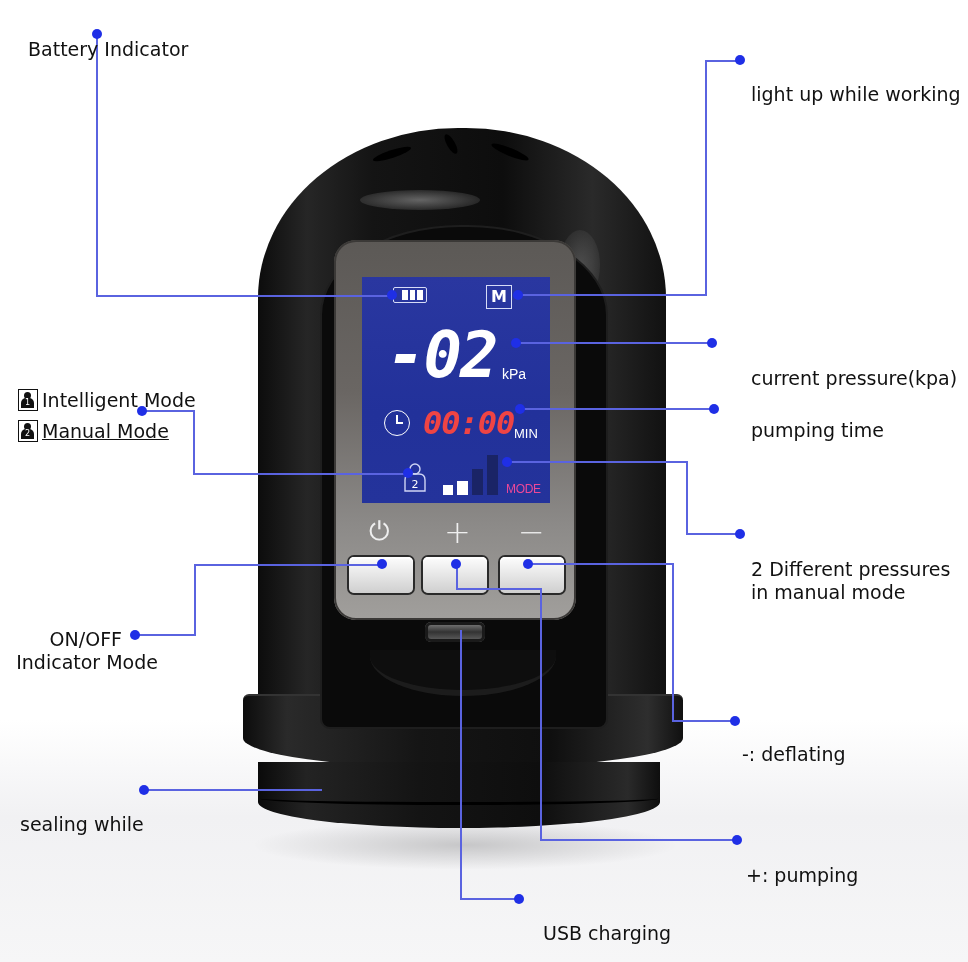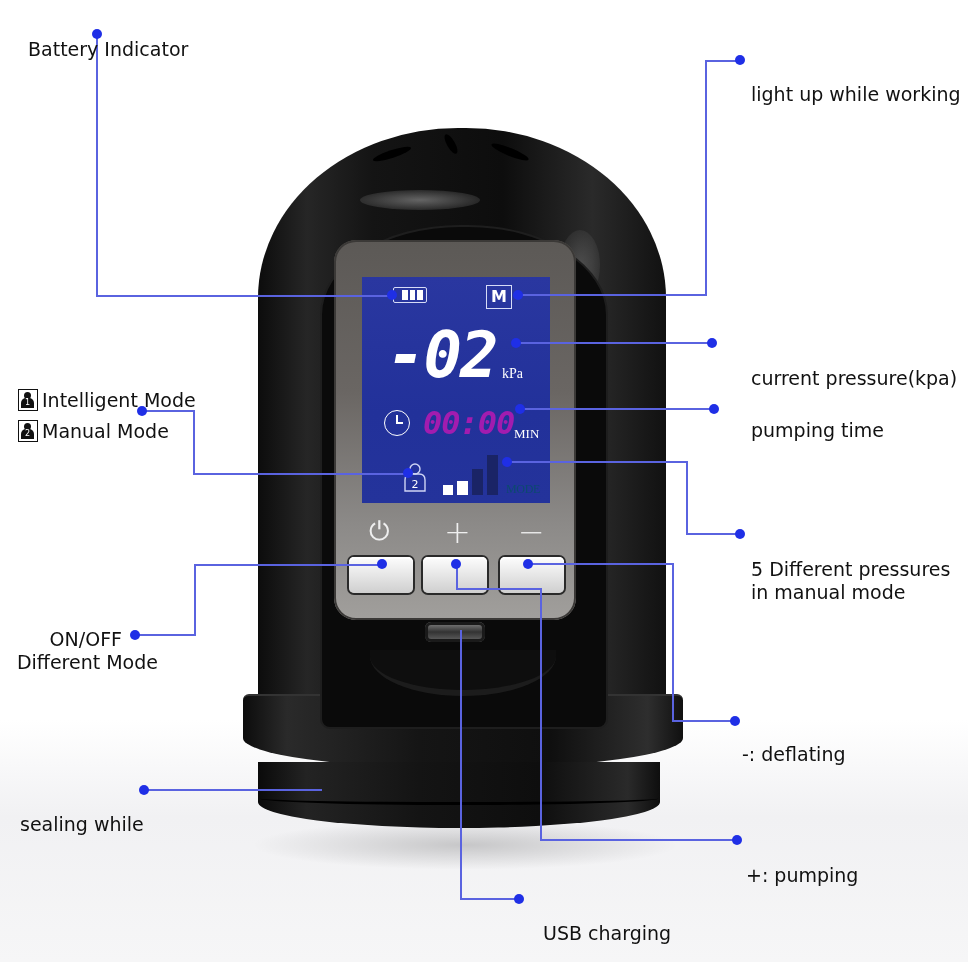--- a/index.html
+++ b/index.html
@@ -43,21 +43,21 @@
   .bezel {
     position: absolute; left: 334px; top: 240px; width: 242px; height: 380px;
     border-radius: 22px;
     background: linear-gradient(180deg, #5c5956 0%, #6a6663 40%, #8c8a88 75%, #a19f9c 100%);
     box-shadow: inset 0 0 0 2px #3b3937;
   }
   .lcd {
     position: absolute; left: 362px; top: 277px; width: 188px; height: 226px;
     background: linear-gradient(180deg, #2a37a0 0%, #22319a 60%, #24339b 100%);
   }
-  .lcd-text { position: absolute; color: #ffffff; font-family: Liberation Serif, serif; }
+  .lcd-text { position: absolute; color: #ffffff; font-family: Liberation Sans, sans-serif; }
   .battery {
     position: absolute; left: 393px; top: 287px; width: 34px; height: 16px;
     border: 1.5px solid #d7dcf7; box-sizing: border-box; border-radius: 2px;
     display: flex; gap: 2px; padding: 2px 3px 2px 8px;
   }
   .battery::before {
     content: ""; position: absolute; left: -5px; top: 4px; width: 4px; height: 6px; background: #d7dcf7;
   }
   .battery span { flex: 1; background: #ffffff; }
   .mode-box {
@@ -72,29 +72,29 @@
   }
   .unit-kpa { position: absolute; left: 502px; top: 366px; font-size: 14px; color: #fff; }
   .clock-icon {
     position: absolute; left: 384px; top: 410px; width: 26px; height: 26px; border-radius: 50%;
     border: 1.5px solid #fff; box-sizing: border-box;
   }
   .clock-icon::before { content:""; position:absolute; left:11px; top:4px; width:1.5px; height:8px; background:#fff; }
   .clock-icon::after { content:""; position:absolute; left:11px; top:11px; width:7px; height:1.5px; background:#fff; }
   .time-val {
     position: absolute; left: 423px; top: 404px; font-size: 32px; font-weight: bold;
-    font-style: italic; color: #a21caf; font-family: "DejaVu Sans Mono", monospace; letter-spacing: -1px;
+    font-style: italic; color: #ef4444; font-family: "DejaVu Sans Mono", monospace; letter-spacing: -1px;
   }
   .unit-min { position: absolute; left: 514px; top: 426px; font-size: 13px; color: #fff; }
   .person-icon {
     position: absolute; left: 402px; top: 462px; width: 26px; height: 30px;
   }
   .level-bar { position: absolute; bottom: 0; background: #ffffff; }
   .levels { position: absolute; left: 443px; top: 455px; width: 58px; height: 40px; }
-  .unit-mode { position: absolute; left: 506px; top: 482px; font-size: 12px; color: #0c4a6e; letter-spacing: -0.3px; }
+  .unit-mode { position: absolute; left: 506px; top: 482px; font-size: 12px; color: #ec4899; letter-spacing: -0.3px; }
 
   .btn-glyph { position: absolute; color: #efefef; font-size: 28px; font-weight: 300; line-height: 1; }
   .hw-btn {
     position: absolute; top: 557px; width: 64px; height: 36px; border-radius: 5px;
     background: linear-gradient(180deg, #fdfdfd 0%, #e4e4e4 55%, #cfcfcf 100%);
     box-shadow: 0 0 0 2px #2a2a2a, inset 0 2px 0 #ffffff;
     cursor: pointer;
   }
   .usb-port {
     position: absolute; left: 425px; top: 622px; width: 60px; height: 20px; border-radius: 6px;
@@ -261,31 +261,31 @@
   <div class="dot" style="left:144px;top:790px;"></div>
 
   <div class="label" style="left:28px;top:2px;">Battery Indicator</div>
   <div class="label" style="left:751px;top:47px;">light up while working</div>
   <div class="label" style="left:751px;top:331px;">current pressure(kpa)</div>
   <div class="label" style="left:751px;top:383px;">pumping time</div>
 
   <div class="label" style="left:18px;top:353px;">
     <span class="mode-glyph" data-num="1"></span><span>Intelligent Mode</span>
   </div>
-  <div class="label" style="left:18px;top:384px;">
+  <div class="label" style="left:18px;top:384px;text-decoration:underline;">
     <span class="mode-glyph" data-num="2"></span><span>Manual Mode</span>
   </div>
 
   <div class="label" style="left:751px;top:522px;">
-    <div>5 Different pressures</div>
+    <div>2 Different pressures</div>
     <div>in manual mode</div>
   </div>
 
   <div class="label right" style="left:8px;top:592px;width:150px;">
     <div style="padding-right:36px;">ON/OFF</div>
-    <div>Different Mode</div>
+    <div>Indicator Mode</div>
   </div>
 
   <div class="label" style="left:742px;top:707px;">-: deflating</div>
   <div class="label" style="left:20px;top:777px;">sealing while</div>
   <div class="label" style="left:746px;top:828px;">+: pumping</div>
   <div class="label" style="left:543px;top:886px;">USB charging</div>
 </div>
 
 </body></html>

